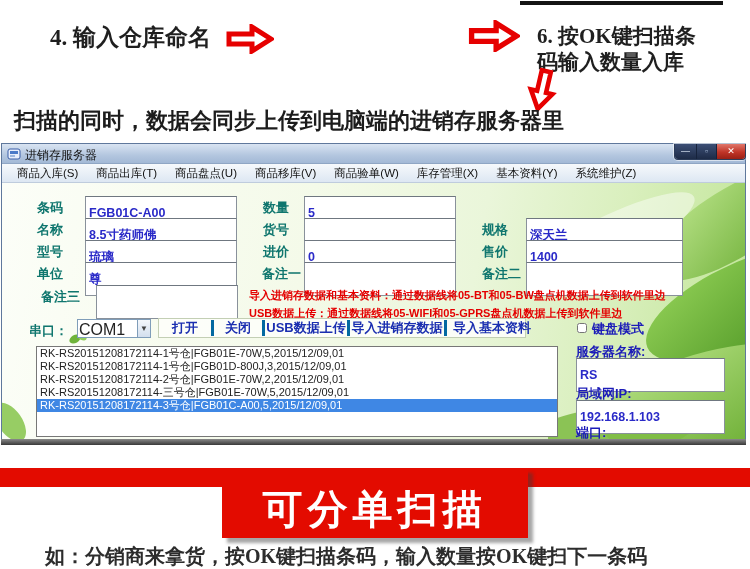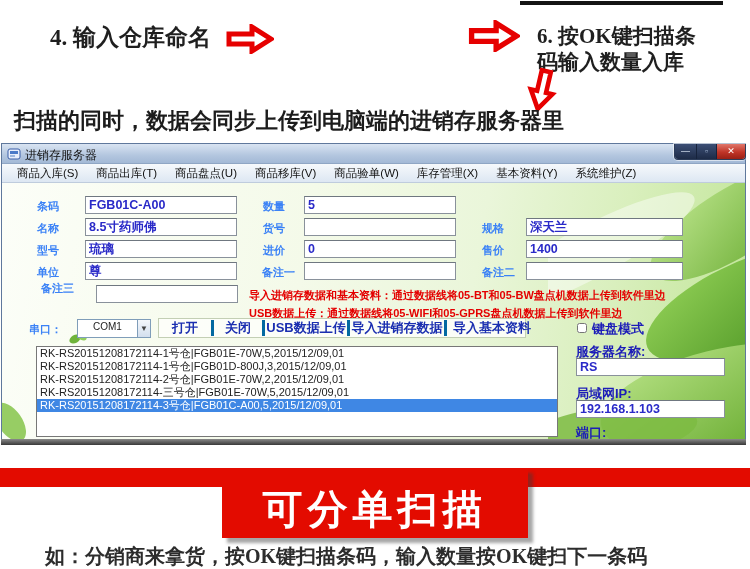--- a/index.html
+++ b/index.html
@@ -34,28 +34,28 @@
            border-bottom:1px solid #bfccdd;box-sizing:border-box;display:flex;align-items:center;padding-left:6px;}
   .menubar span{font-size:11.5px;color:#111;padding:0 9px;cursor:default;}
 
   .client{left:2px;top:183px;width:743px;height:256px;
           background:linear-gradient(100deg,#fcfef8 0%,#f4fae9 40%,#eaf6da 62%,#d9efbd 80%,#bfe495 100%);}
   .leaves{left:548px;top:183px;width:197px;height:256px;}
   .leafsmall{left:68px;top:330px;width:20px;height:16px;}
   .leafcorner{left:2px;top:392px;width:38px;height:47px;}
 
   
-  .flabel{font-size:11px;font-weight:bold;color:#3b82f6;white-space:nowrap;text-align:right;}
+  .flabel{font-size:13px;font-weight:bold;color:#0f766e;white-space:nowrap;text-align:right;}
   .tbox{box-sizing:border-box;height:18px;background:#fff;border:1px solid #89919b;
-        border-top-color:#6f7780;font-size:12.5px;color:#2a2ac8;padding:0 3px;font-weight:bold;}
+        border-top-color:#6f7780;font-size:12.5px;color:#2a2ac8;padding:16px 3px;font-weight:bold;}
   input.tbox{outline:none;}
   .redtip{font-size:11px;font-weight:bold;color:#e40000;white-space:nowrap;}
 
   .combo{left:77px;top:319px;width:61px;height:19px;background:#fff;border:1px solid #7f9db9;
-         box-sizing:border-box;font-size:10px;color:#222;padding:1px 15px;}
+         box-sizing:border-box;font-size:16px;color:#222;padding:1px 1px;}
   .combobtn{left:137px;top:319px;width:14px;height:19px;background:linear-gradient(#f4f7fb,#d3dfee);
             border:1px solid #7f9db9;box-sizing:border-box;font-size:8px;color:#444;display:flex;align-items:center;justify-content:center;}
   .btnstrip{left:158px;top:318px;width:368px;height:20px;display:flex;align-items:center;
             background:rgba(253,254,249,.9);border:1px solid #c3cfb4;box-sizing:border-box;}
   .btnstrip .sbtn{font-size:13px;font-weight:bold;color:#1b2fb0;text-align:center;flex:0 0 auto;
                   border-right:3px solid #0369a1;height:16px;line-height:16px;cursor:default;}
   .btnstrip .sbtn:last-child{border-right:none;}
 
   .listbox{left:36px;top:346px;width:522px;height:91px;background:#fff;border:1px solid #777;
            box-sizing:border-box;overflow:hidden;}
@@ -164,21 +164,21 @@
   <div class="abs flabel" style="left:482px;top:243px;">售价</div>
   <input class="abs tbox" style="left: 526px; top: 240px; width: 157px;" value="1400">
 
   <div class="abs flabel" style="left:37px;top:265px;">单位</div>
   <input class="abs tbox" style="left: 85px; top: 262px; width: 152px;" value="尊">
   <div class="abs flabel" style="left:262px;top:265px;">备注一</div>
   <input class="abs tbox" style="left: 304px; top: 262px; width: 152px;" value="">
   <div class="abs flabel" style="left:482px;top:265px;">备注二</div>
   <input class="abs tbox" style="left: 526px; top: 262px; width: 157px;" value="">
 
-  <div class="abs flabel" style="left:41px;top:281px;">备注三</div>
+  <div class="abs flabel" style="left:41px;top:288px;">备注三</div>
   <input class="abs tbox" style="left: 96px; top: 285px; width: 142px;" value="">
 
   <div class="abs redtip" style="left:249px;top:288px;">导入进销存数据和基本资料：通过数据线将05-BT和05-BW盘点机数据上传到软件里边</div>
   <div class="abs redtip" style="left:249px;top:306px;">USB数据上传：通过数据线将05-WIFI和05-GPRS盘点机数据上传到软件里边</div>
 
   <div class="abs flabel" style="left:29px;top:322px;">串口：</div>
   <div class="abs combo">COM1</div>
   <div class="abs combobtn">▼</div>
   <div class="abs btnstrip">
     <span class="sbtn" style="width:52px;">打开</span>

